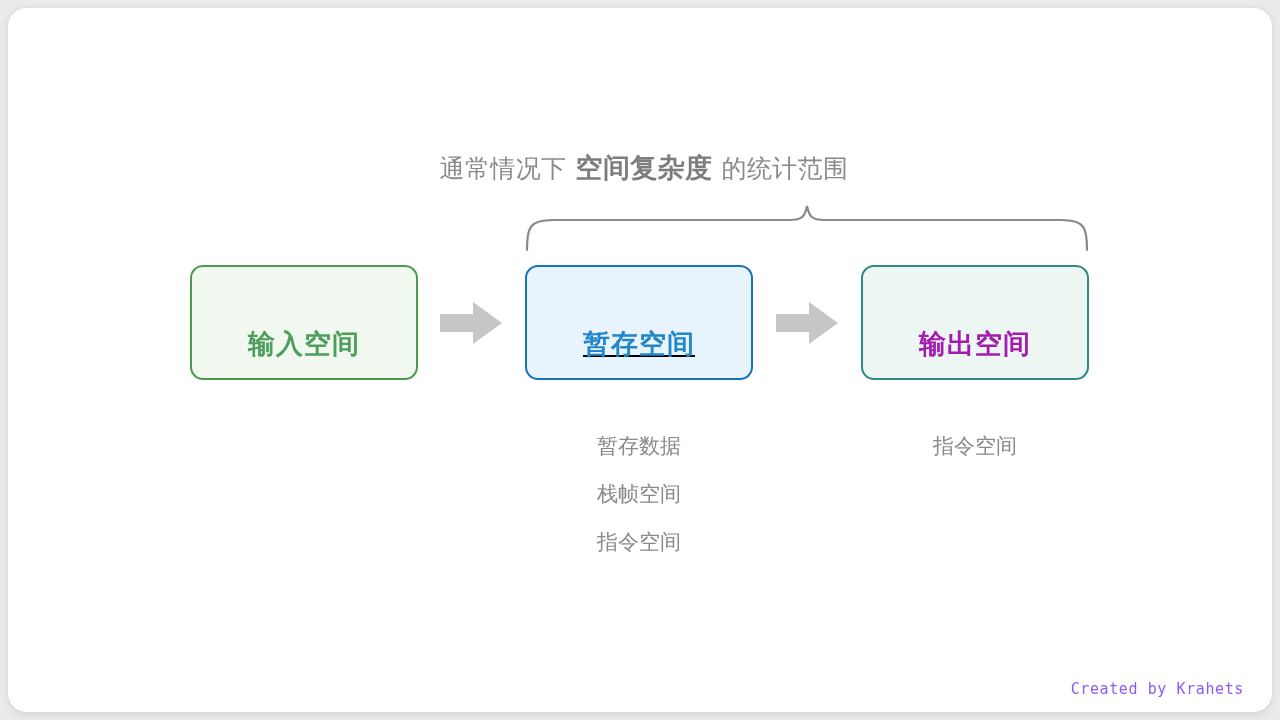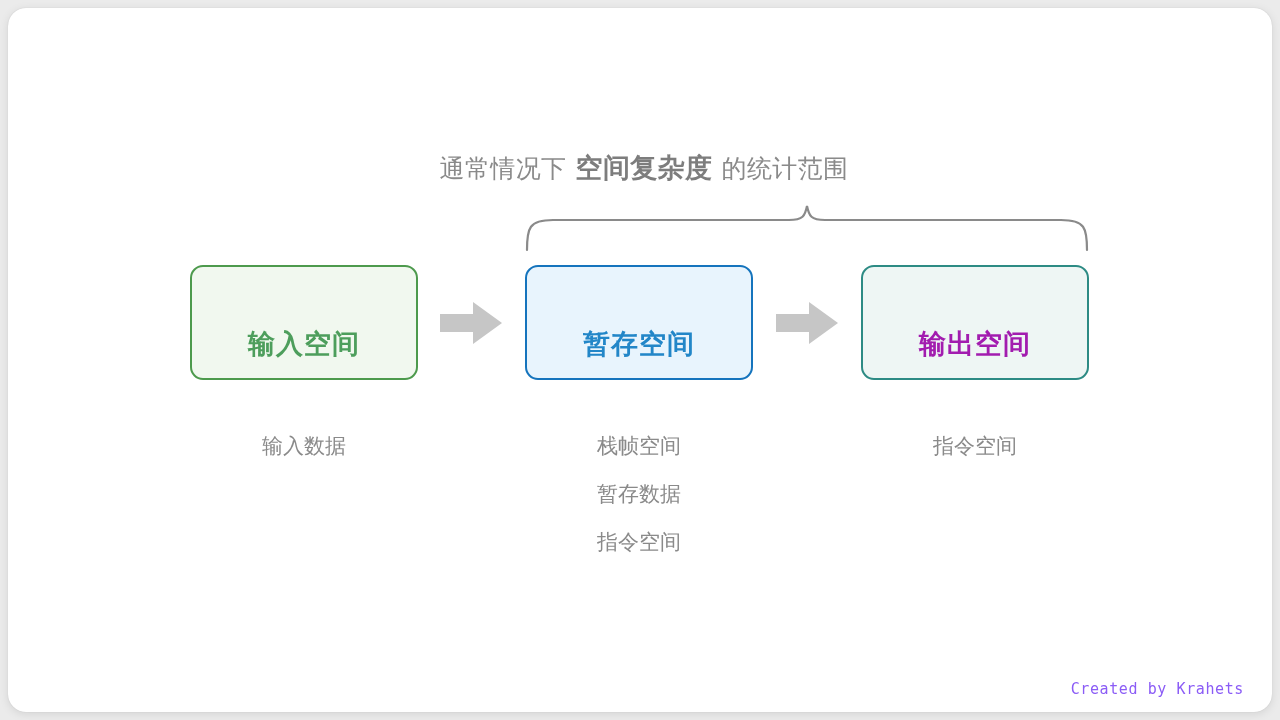--- a/index.html
+++ b/index.html
@@ -75,21 +75,21 @@
   .node-label {
     font-size: 27px;
     font-weight: bold;
     letter-spacing: 1px;
     margin-top: 42px;
   }
 
   #node-input  { left: 190px; width: 228px; background: #f1f8ef; border-color: #4d9a4d; }
   #node-input .node-label  { color: #4d9e5c; }
 
-  #node-temp   { left: 525px; width: 228px; background: #e8f4fd; border-color: #1574bd; }
+  #node-temp   { left: 525px; width: 228px; background: #e8f4fd; border-color: #1574bd; text-decoration: underline; }
   #node-temp .node-label   { color: #2286c8; }
 
   #node-output { left: 861px; width: 228px; background: #eef6f4; border-color: #2d8b84; }
   #node-output .node-label { color: #a21caf; }
 
   
   .arrow {
     position: absolute;
     top: 302px;
     width: 62px;
@@ -160,27 +160,24 @@
   </div>
 
   <svg class="arrow" id="arrow-2" viewBox="0 0 62 42" xmlns="http://www.w3.org/2000/svg">
     <path d="M 0 12 L 33 12 L 33 0 L 62 21 L 33 42 L 33 30 L 0 30 Z" fill="#c6c6c6"></path>
   </svg>
 
   <div class="node" id="node-output">
     <span class="node-label">输出空间</span>
   </div>
 
-  <div class="caption-col" id="caption-input">
-    <div class="caption-line">输入数据</div>
-  </div>
 
   <div class="caption-col" id="caption-temp">
+    <div class="caption-line">暂存数据</div>
     <div class="caption-line">栈帧空间</div>
-    <div class="caption-line">暂存数据</div>
     <div class="caption-line">指令空间</div>
   </div>
 
   <div class="caption-col" id="caption-output">
     <div class="caption-line">指令空间</div>
   </div>
 
   <div id="watermark">Created by Krahets</div>
 
 </div>

